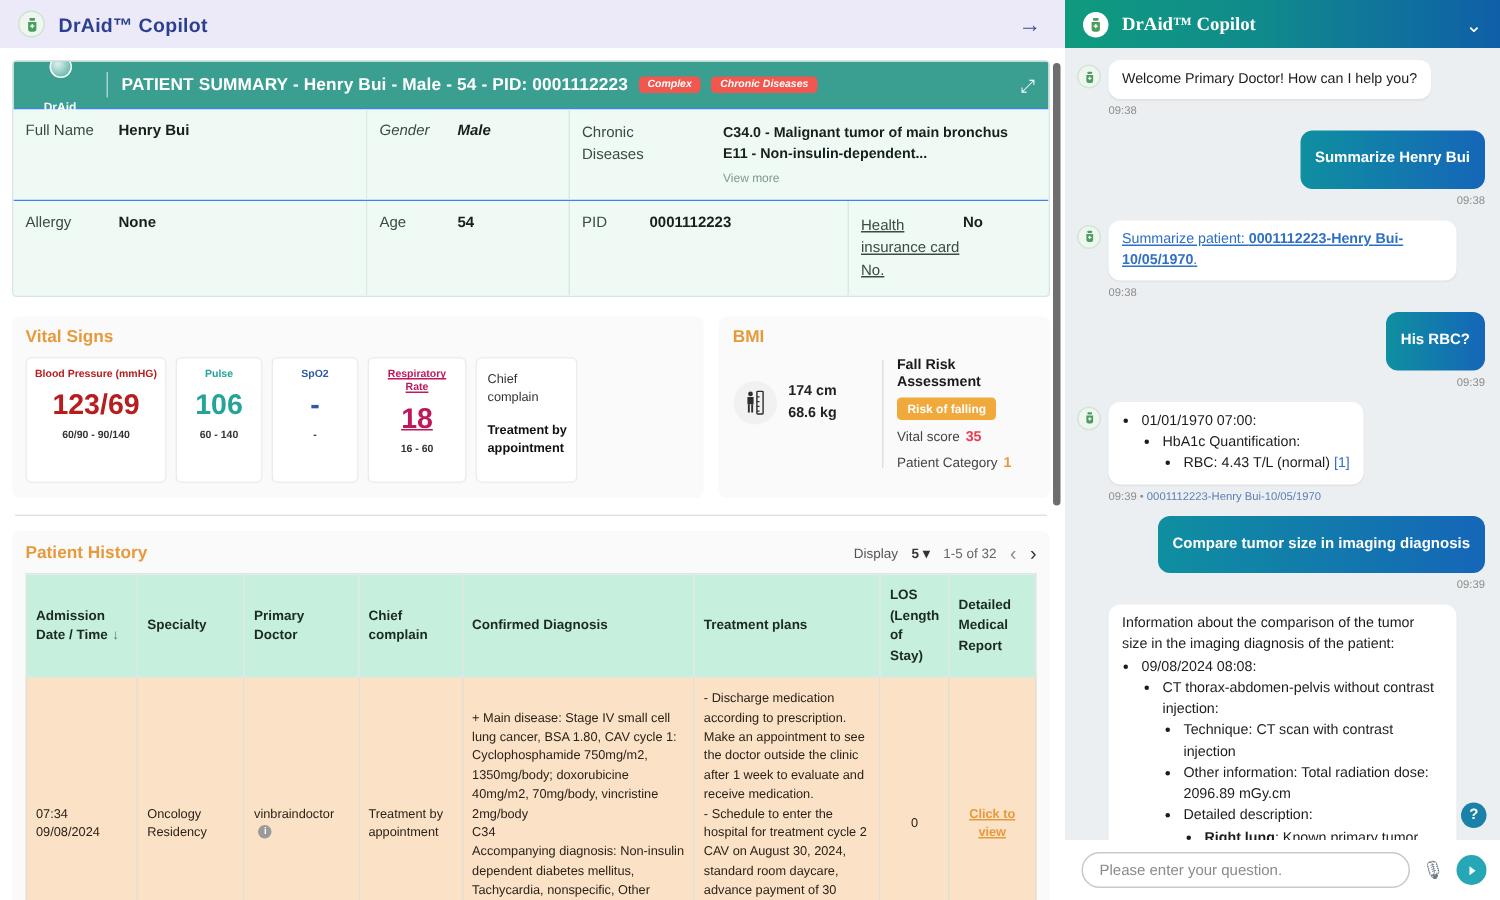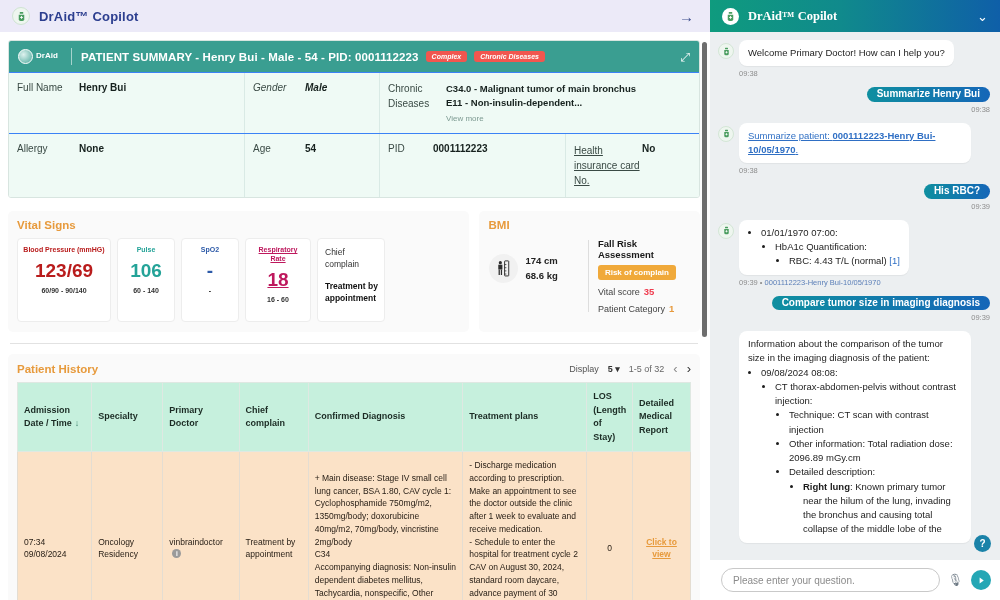--- a/index.html
+++ b/index.html
@@ -49,21 +49,21 @@
   
   .summary {
     border:1px solid #d8e5e0; border-radius:3px; overflow:hidden;
     background:#fff;
   }
   .summary-head {
     background:#3a9e91; height:31px; display:flex; align-items:center;
     padding:0 9px; color:#fff;
   }
   .sum-logo {
-    width:44px; display:flex; align-items:center; gap:3px;
+    width:44px; display:flex; align-items:center; gap:16px;flex-direction:column;
   }
   .sum-logo .globe {
     width:15px; height:15px; border-radius:50%;
     background:radial-gradient(circle at 35% 35%,#dff2ef,#4aa79a);
     border:1px solid #fff; flex:0 0 15px;
   }
   .sum-logo .lbl { font-size:8px; font-weight:bold; line-height:1.05; }
   .sum-div { width:1px; height:17px; background:rgba(255,255,255,.55); margin:0 9px; }
   .sum-title { font-size:11.5px; font-weight:bold; letter-spacing:.1px; }
   .badge {
@@ -79,21 +79,21 @@
   .sum-cell { padding:9px 8px; border-right:1px solid #d9eae5; background:#effaf5; }
   .sum-cell:last-child { border-right:none; }
   .sum-k { color:#3a4a45; font-size:10px; }
   .sum-v { color:#16211e; font-size:10px; font-weight:bold; }
   .r1c1 { width:236px; display:flex; }
   .r1c1 .sum-k { width:62px; }
   .r1c2 { width:135px; display:flex;font-style:italic; }
   .r1c2 .sum-k { width:52px; }
   .r1c3 { flex:1; display:flex; }
   .r1c3 .sum-k { width:58px; line-height:1.45; }
-  .chronic-v { font-size:9.5px; font-weight:bold; line-height:1.45; color:#16211e; }
+  .chronic-v { font-size:9.5px; font-weight:bold; line-height:1.45; color:#16211e;margin-left:36px; }
   .viewmore { color:#7d9a92; font-size:8px; font-weight:normal; display:block; margin-top:3px; cursor:pointer; }
   .r2c1 { width:236px; display:flex; }
   .r2c1 .sum-k { width:62px; }
   .r2c2 { width:135px; display:flex; }
   .r2c2 .sum-k { width:52px; }
   .r2c3 { width:186px; display:flex; }
   .r2c3 .sum-k { width:45px; }
   .r2c4 { flex:1; display:flex; }
   .r2c4 .sum-k { width:68px; line-height:1.5;text-decoration:underline; }
 
@@ -211,21 +211,21 @@
     font-size:9.5px; color:#1d1d1d; line-height:1.5;
     box-shadow:0 1px 1px rgba(0,0,0,.05); max-width:232px;
   }
   .ts { font-size:7.5px; color:#8d8d8d; margin-top:3px; }
   .ts-bot { margin-left:21px; }
   .ts-user { text-align:right; }
   .cite { color:#5b7fb8; }
   .row-user { display:flex; justify-content:flex-end; }
   .bub-user {
     background:linear-gradient(90deg,#0f8fa0 0%,#1566b8 100%);
-    color:#fff; border-radius:8px; padding:0 10px;
+    color:#fff; border-radius:8px; padding:12px 10px;
     font-size:10px; font-weight:bold; line-height:1.45; max-width:235px;
   }
   .link-sum { color:#2f6fc4; text-decoration:underline; font-weight:bold; }
   .link-sum .plain { font-weight:normal; }
   ul.lv1 { list-style:disc; margin:0 0 0 13px; }
   ul.lv2 { list-style:disc; margin:0 0 0 14px; }
   ul.lv3 { list-style:disc; margin:0 0 0 14px; }
   ul.lv4 { list-style:disc; margin:0 0 0 14px; }
   .lv1 li, .lv2 li, .lv3 li, .lv4 li { line-height:1.5; }
   .ref { color:#2f6fc4; }
@@ -378,21 +378,21 @@
                 </svg>
               </span>
               <span class="bmi-nums">
                 <div>174 cm</div>
                 <div>68.6 kg</div>
               </span>
             </div>
             <div class="bmi-sep"></div>
             <div>
               <div class="fall-title">Fall Risk Assessment</div>
-              <span class="risk-pill">Risk of complain</span>
+              <span class="risk-pill">Risk of falling</span>
               <div class="fall-line">
                 <span>Vital score</span><b>35</b>
               </div>
               <div class="fall-line">
                 <span>Patient Category</span><b class="cat">1</b>
               </div>
             </div>
           </div>
         </div>
       </div>

